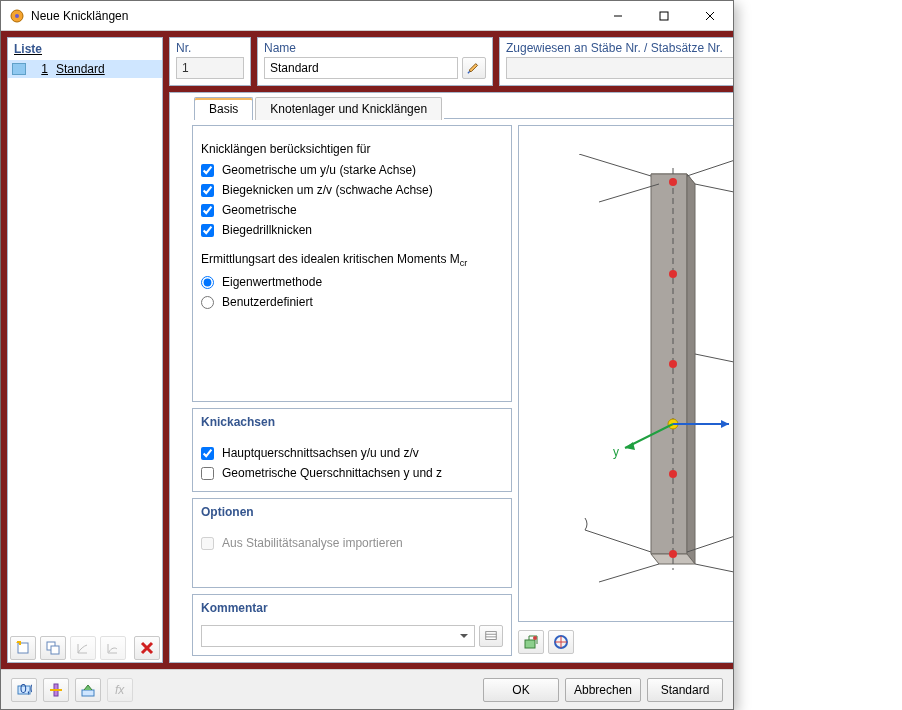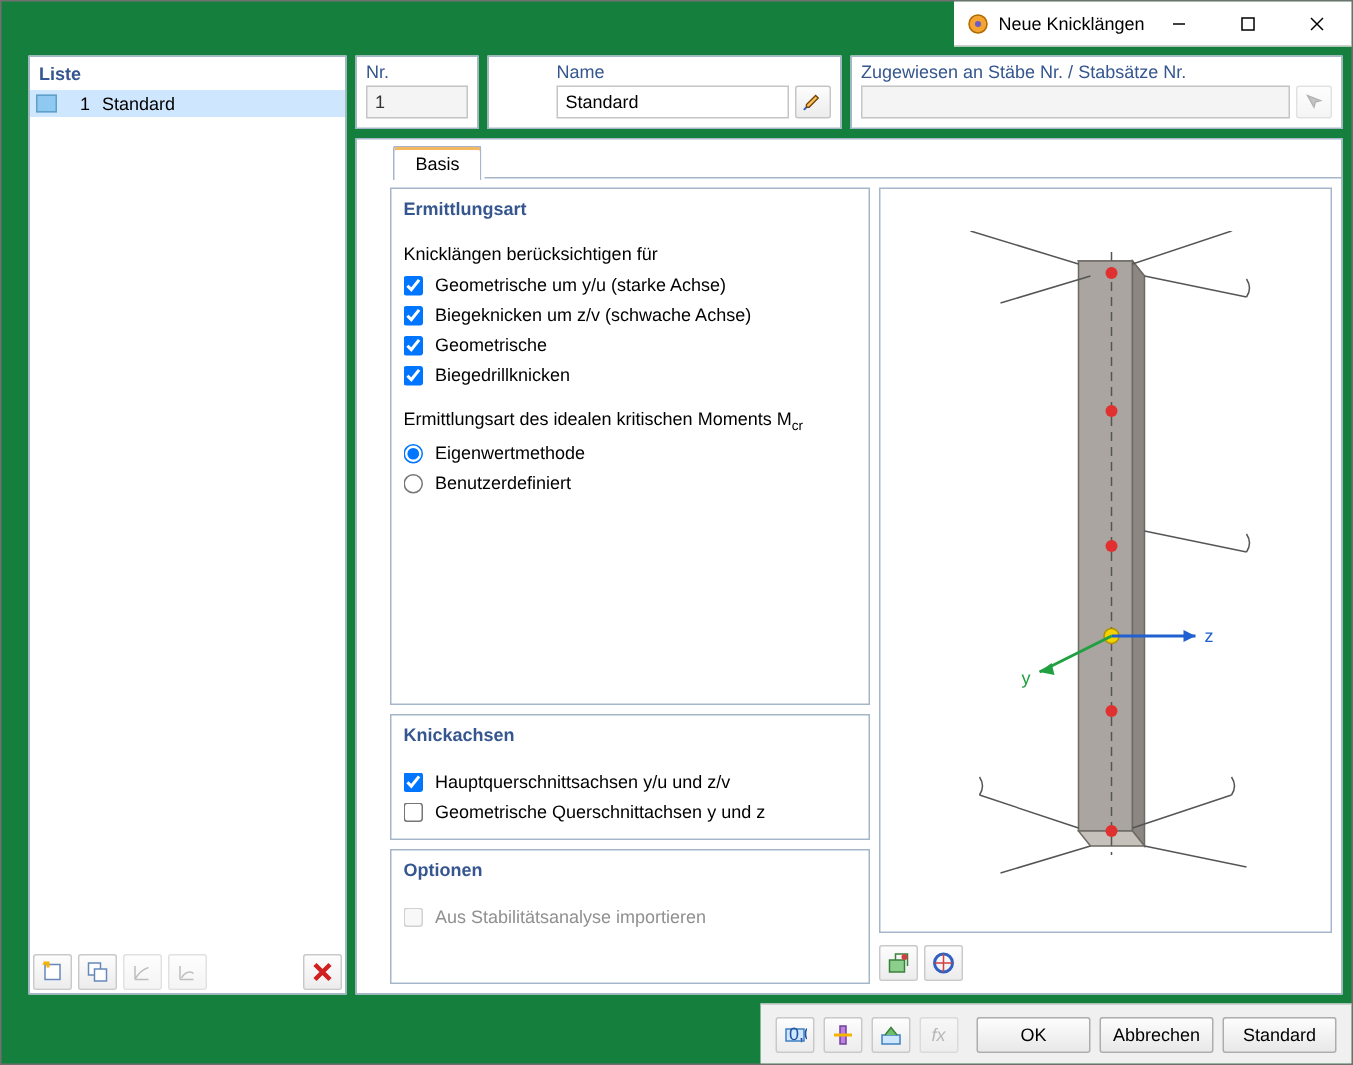--- a/index.html
+++ b/index.html
@@ -1,29 +1,29 @@
 <!DOCTYPE html>
 <html><head>
 <meta charset="utf-8">
 <style>
   * { box-sizing: border-box; font-family: "Segoe UI", Tahoma, sans-serif; font-size: 12px; }
   body { margin: 0; background: #fff; }
-  .window { width: 902px; height: 710px; border: 1px solid #707070; display: flex; flex-direction: column; background:#15803d; box-shadow: 4px 4px 12px rgba(0,0,0,0.25); align-items: flex-end;}
+  .window { width: 734px; height: 710px; border: 1px solid #707070; display: flex; flex-direction: column; background:#7f1d1d; box-shadow: 4px 4px 12px rgba(0,0,0,0.25);}
   .titlebar { height: 30px; background: #fff; display: flex; align-items: center; padding: 0 0 0 8px; border-bottom: 1px solid #d0d0d0; }
   .titlebar .icon { width:16px; height:16px; margin-right:6px; display:inline-flex; align-items:center; justify-content:center;}
   .titlebar .title { flex:1; font-size:12px; }
   .titlebar .ctl { width:46px; height:30px; display:flex; align-items:center; justify-content:center; }
   .titlebar .ctl svg { stroke:#000; stroke-width:1; fill:none; }
 
   .body { flex:1; display:flex; padding:6px; gap:6px; overflow:hidden;}
   .fieldlabel { color:#35568f; font-weight:normal; font-size:12px; padding:4px 6px 6px 6px; display:block;}
   .section-title { color:#35568f; font-weight:bold; font-size:12px; }
 
   
-  .left { width:212px; display:flex; flex-direction:column; }
+  .left { width:212px; display:flex; flex-direction:column;text-decoration:underline; }
   .left-inner { flex:1; display:flex; flex-direction:column; background:#fff; border:1px solid #a6b6ca;}
   .list-header { color:#35568f; font-weight:bold; padding:4px 6px; }
   .list-body { flex:1; background:#fff; }
   .list-row { display:flex; align-items:center; height:18px; padding:0 4px; }
   .list-row.selected { background:#cfe6ff; }
   .row-icon { width:14px; height:12px; background:#8fc8f0; margin-right:6px; border:1px solid #5fa0c8;}
   .row-num { width:16px; text-align:right; margin-right:8px; }
   .left-toolbar { display:flex; align-items:center; padding:4px 2px 2px 2px; gap:4px;}
   .tbtn { width:26px; height:24px; border:1px solid #c9c9c9; background:linear-gradient(#fdfdfd,#ececec); display:flex; align-items:center; justify-content:center; border-radius:2px;}
   .tbtn.disabled { opacity:.55; }
@@ -146,21 +146,21 @@
     </div>
 
     <div class="right">
       <div class="top-fields">
         <div class="fld" style="width:82px;">
           <span class="fieldlabel">Nr.</span>
           <div class="val-wrap">
               <div class="txt readonly" style="flex:1;">1</div>
             </div>
         </div>
-        <div class="fld" style="width:236px;padding-left:39px;">
+        <div class="fld" style="width:236px;">
           <span class="fieldlabel">Name</span>
           <div class="val-wrap">
             <div class="txt" style="flex:1;">Standard</div>
             <div class="iconbtn">
               <svg viewBox="0 0 16 16" width="14" height="14">
                   <path d="M3 12 L3 10 L10 3 L12 5 L5 12 Z" fill="#ffc060" stroke="#704200"></path>
                   <path d="M3 12 L1 14" stroke="#3060c0" stroke-width="1.5"></path>
                 </svg>
             </div>
           </div>
@@ -174,27 +174,27 @@
                   <path d="M3 3 L8 12 L9 8 L13 7 Z" fill="#888" stroke="#666"></path>
                 </svg>
             </div>
           </div>
         </div>
       </div>
 
       <div style="flex:1; display:flex; flex-direction:column; border:1px solid #a6b6ca; background:#fff;padding-left:16px;">
         <div class="tabs">
           <div class="tab active">Basis</div>
+          <div class="tab">Knotenlager und Knicklängen</div>
           <div class="tab-line"></div>
         </div>
         <div class="tabbody" style="padding:6px;">
 
           <div class="formcol">
             <div class="groupbox" style="flex:1;">
-              <span class="section-title">Ermittlungsart</span>
               <div style="height:10px;"></div>
               <div class="sublabel">Knicklängen berücksichtigen für</div>
               <div class="row">
                   <input type="checkbox" checked="" style="">
                   <label>Geometrische um y/u (starke Achse)</label>
                 </div>
               <div class="row">
                   <input type="checkbox" checked="" style="">
                   <label>Biegeknicken um z/v (schwache Achse)</label>
                 </div>
@@ -233,20 +233,34 @@
 
             <div class="groupbox" style="min-height:90px;">
               <span class="section-title">Optionen</span>
               <div style="height:8px;"></div>
               <div class="row disabled-ck">
                   <input type="checkbox" disabled="" style="">
                   <label>Aus Stabilitätsanalyse importieren</label>
                 </div>
             </div>
 
+            <div class="groupbox">
+              <span class="section-title">Kommentar</span>
+              <div style="height:4px;"></div>
+              <div style="display:flex; gap:4px;">
+                <div class="combo"></div>
+                <div class="iconbtn">
+                  <svg viewBox="0 0 16 16" width="14" height="14">
+                      <rect x="2" y="3" width="12" height="9" fill="#fff" stroke="#888"></rect>
+                      <line x1="2" y1="6" x2="14" y2="6" stroke="#888"></line>
+                      <line x1="2" y1="9" x2="14" y2="9" stroke="#888"></line>
+                    </svg>
+                </div>
+              </div>
+            </div>
           </div>
 
           <div class="preview">
             <div class="preview-canvas">
               <svg viewBox="0 0 300 440" width="300" height="440">
 
                 <g transform="translate(150,20)">
                   <polygon points="-18,0 18,0 26,10 -10,10" fill="#b9b4ae" stroke="#6e6a64"></polygon>
                   <polygon points="-18,0 -18,380 18,380 18,0" fill="#aaa5a0" stroke="#6e6a64"></polygon>
                   <polygon points="18,0 26,10 26,390 18,380" fill="#8c8782" stroke="#6e6a64"></polygon>

